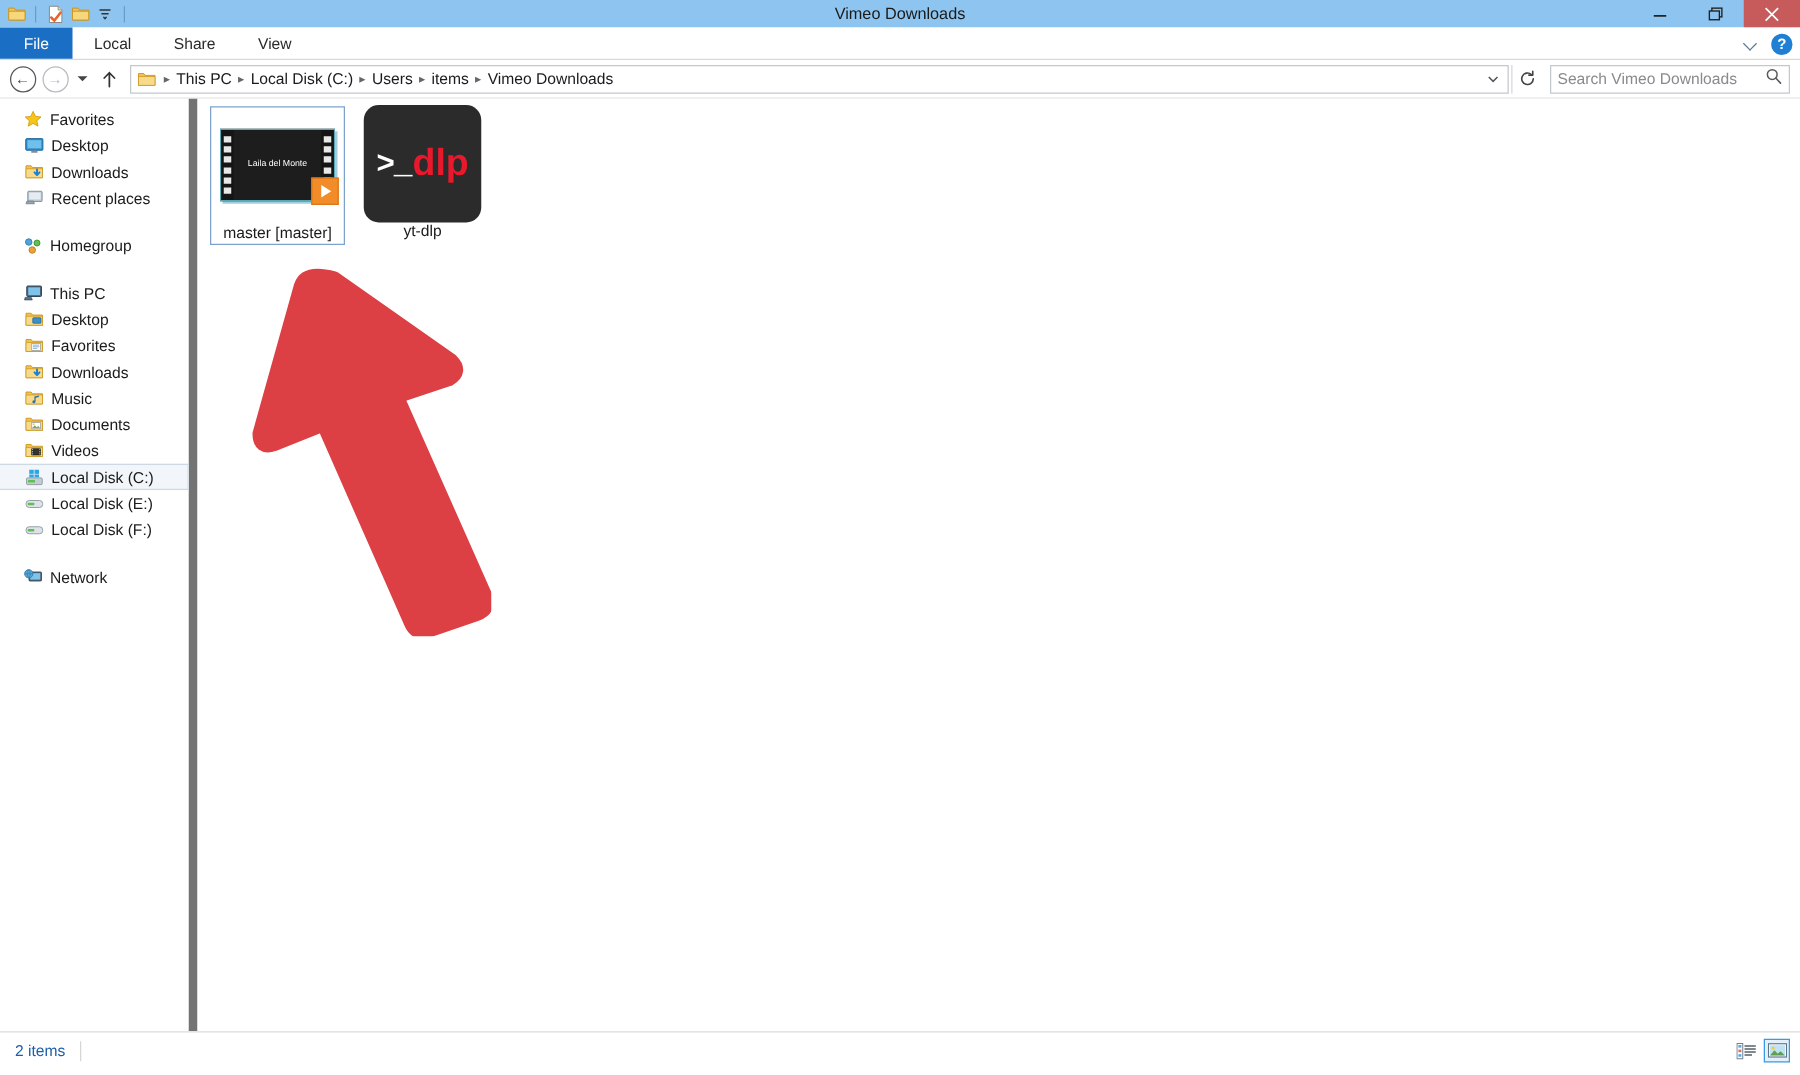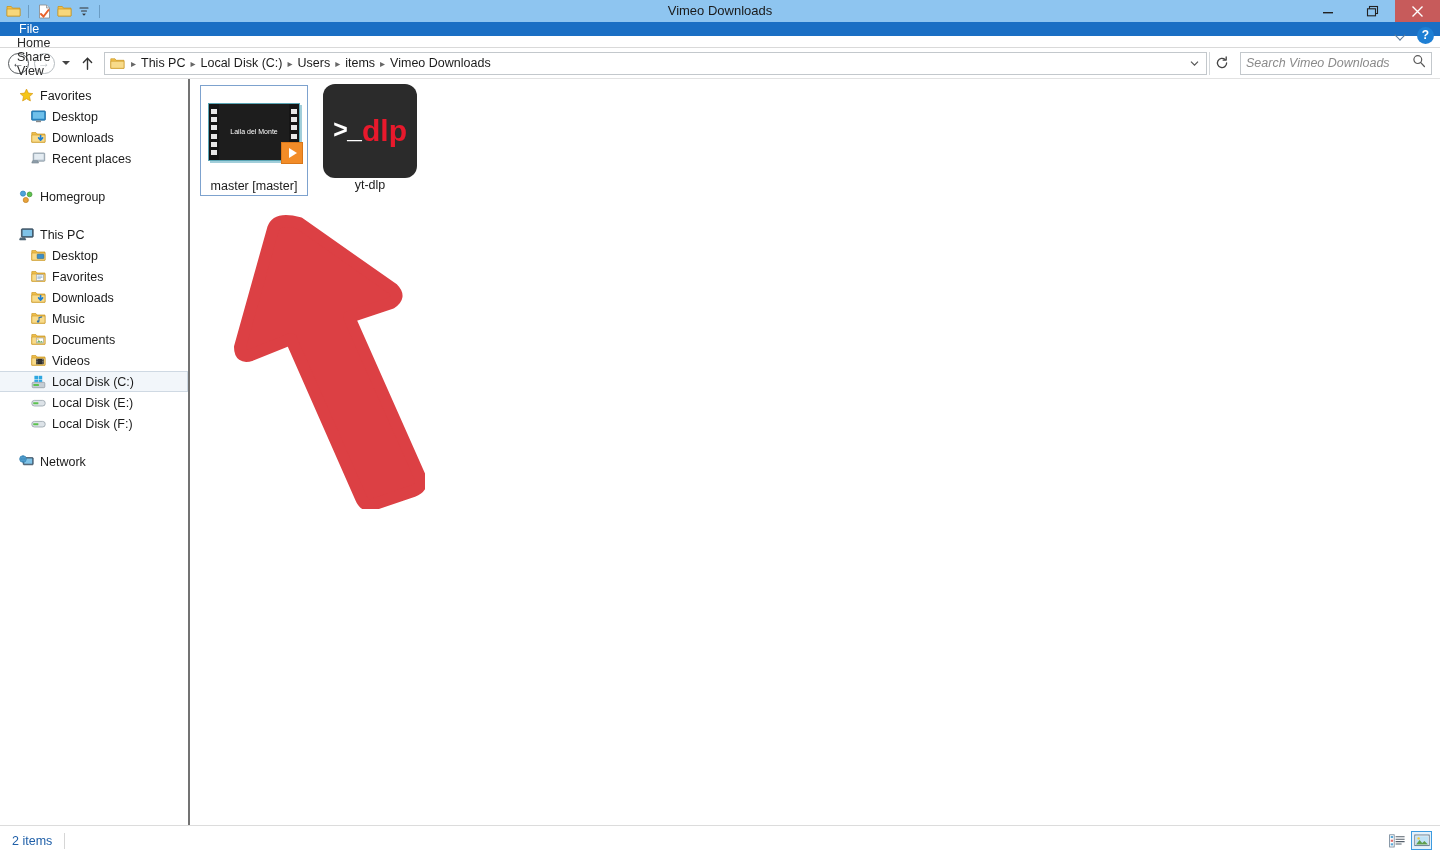--- a/index.html
+++ b/index.html
@@ -57,21 +57,20 @@
   .wc-close { background: #C75B5B; }
 
   
   .ribbon {
     height: 26px;
     background: #ffffff;
     border-bottom: 1px solid #d9d9d9;
     display: flex;
     align-items: stretch;
     position: relative;
-    flex-direction: column;
   }
   .tab {
     padding: 0 17px;
     display: flex; align-items: center;
     font-size: 12.5px;
     color: #2b2b2b;
   }
   .tab-file {
     background: #1A6FC4;
     color: #ffffff;
@@ -183,51 +182,50 @@
   }
   .searchbox {
     width: 192px;
     height: 23px;
     border: 1px solid #c3c8cc;
     background: #fff;
     display: flex;
     align-items: center;
     padding: 0 5px;
     margin-left: 5px;
-    font-style: italic;
   }
   .search-text {
     flex: 1;
     font-size: 12.5px;
     color: #8a8a8a;
     white-space: nowrap;
   }
 
   
   .bodyarea {
     display: flex;
     height: 746px;
   }
   .sidebar {
-    width: 190px;
-    border-right: 2px solid #737373;
+    width: 158px;
+    border-right: 7px solid #737373;
     background: #ffffff;
     padding-top: 6px;
     overflow: hidden;
   }
   .nav-item {
     height: 21px;
     display: flex;
     align-items: center;
     font-size: 12.5px;
     color: #1b1b1b;
     padding-left: 18px;
     white-space: nowrap;
   }
-  .nav-item.child { padding-left: 30px; }
+  .nav-item.child { padding-left: 19px; }
   .nav-item.selected {
     background: #f2f6fa;
     border-top: 1px solid #cfd9e3;
     border-bottom: 1px solid #cfd9e3;
     border-right: 1px solid #cfd9e3;
   }
   .nav-ico {
     width: 16px; height: 16px;
     margin-right: 6px;
     display: flex; align-items: center; justify-content: center;
@@ -449,21 +447,21 @@
     <div class="wc wc-close">
       <svg width="13" height="13" viewBox="0 0 13 13">
         <path d="M1.5 1.5l10 10M11.5 1.5l-10 10" stroke="#fff" stroke-width="1.4"></path>
       </svg>
     </div>
   </div>
 </div>
 
 <div class="ribbon">
   <div class="tab tab-file">File</div>
-  <div class="tab">Home</div>
+  <div class="tab">Local</div>
   <div class="tab">Share</div>
   <div class="tab">View</div>
   <div class="ribbon-right">
     <div class="chev-down"></div>
     <div class="help-icon">?</div>
   </div>
 </div>
 
 <div class="addressbar">
   <div class="nav-btn">

